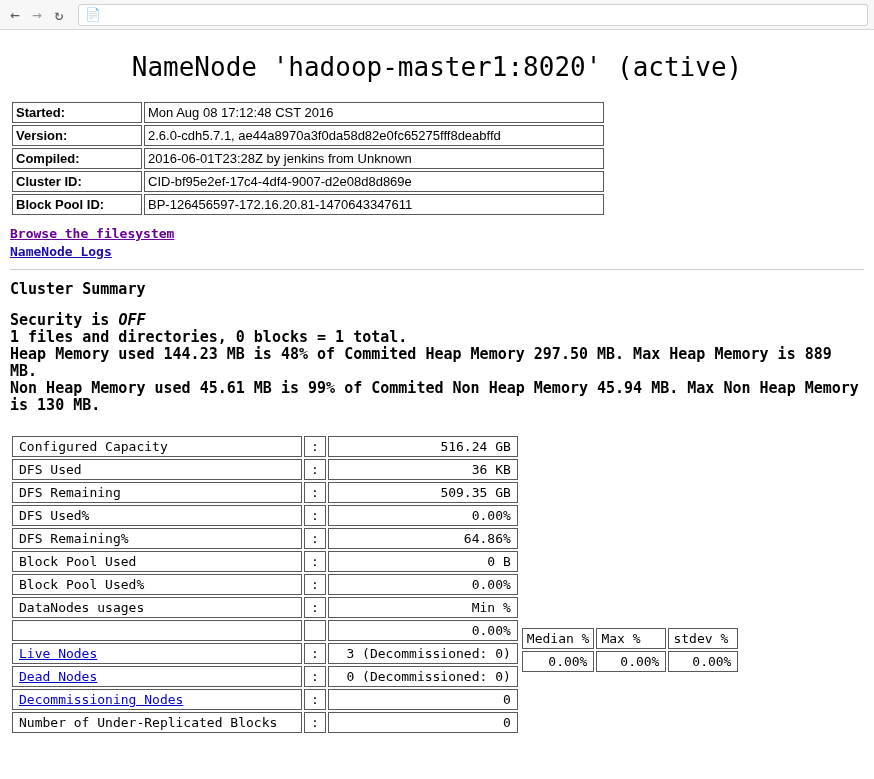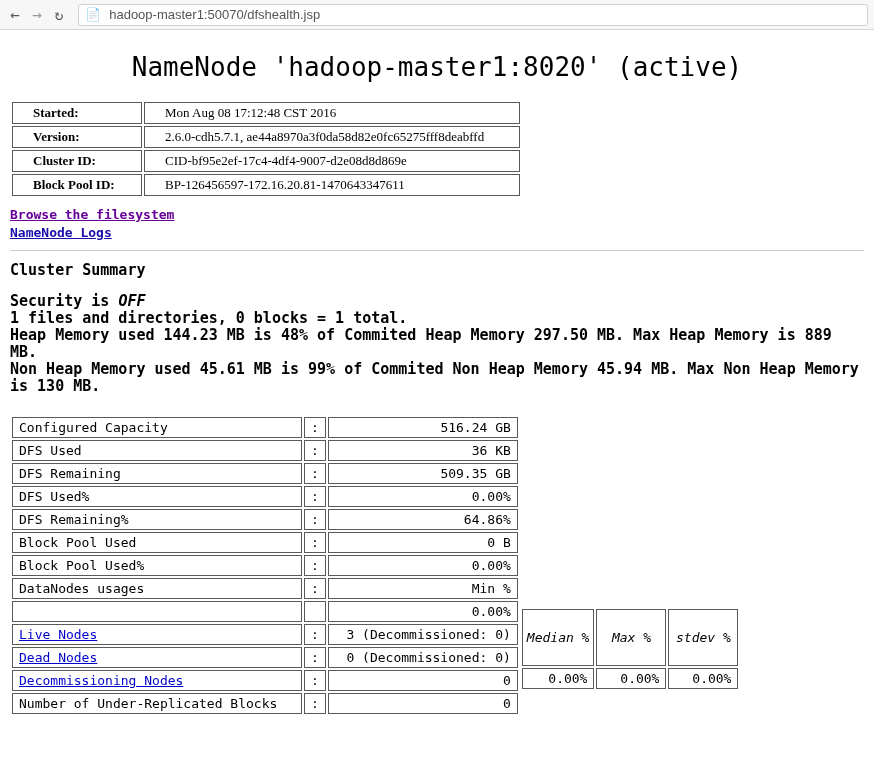--- a/index.html
+++ b/index.html
@@ -61,27 +61,27 @@
     text-align: center;
   }
   
   .meta-table {
     border-collapse: separate;
     border-spacing: 2px;
     margin-bottom: 8px;
   }
   .meta-table td {
     border: 1px solid #5a5a5a;
-    padding: 2px 20px;
-    font-family: Liberation Serif, serif;
+    padding: 2px 3px;
+    font-family: Liberation Sans, sans-serif;
     font-size: 13px;
     white-space: nowrap;
   }
   .meta-table td.k { font-weight: bold; width: 130px; }
-  .meta-table td.v { width: 376px; }
+  .meta-table td.v { width: 460px; }
   
   a.link {
     color: #1a0dab;
     text-decoration: underline;
     font-family: "SimSun", "NSimSun", monospace;
     font-size: 13px;
     font-weight: bold;
   }
   a.link.visited { color: #660099; }
   .links { margin: 4px 0 8px 0; line-height: 18px; }
@@ -113,52 +113,55 @@
   .summary-table td {
     border: 1px solid #5a5a5a;
     padding: 2px 6px;
     font-family: "SimSun", "NSimSun", monospace;
     font-size: 13px;
     white-space: nowrap;
   }
   .summary-table td.label { width: 290px; margin-top: 46px; }
   .summary-table td.colon { width: 18px; text-align: center; }
   .summary-table td.val { width: 190px; text-align: right; }
-  .usage-cols td { text-align: center; padding: 20px 4px; font-style: italic; }
+  .usage-cols td { text-align: left; padding: 2px 4px; }
   .usage-cols td.l { width: 70px; }
   .usage-vals td { text-align: right; padding: 2px 6px; }
   .usage-vals td.l { width: 70px; }
   .summary-table a { color: #0000cc; text-decoration: underline; }
 </style>
 </head>
 <body>
 
 <div class="chrome-bar">
   <span class="nav-icon enabled">←</span>
   <span class="nav-icon">→</span>
   <span class="nav-icon reload">↻</span>
   <div class="url-bar">
     <span class="page-icon">📄</span>
-    <input type="text" value="hadoop-master1:50070/dfshealth.jsp" style="">
   </div>
 </div>
 
 <div class="page">
 
   <h1>NameNode 'hadoop-master1:8020' (active)</h1>
 
   <table class="meta-table">
     <tbody>
         <tr>
       <td class="k">Started:</td>
       <td class="v">Mon Aug 08 17:12:48 CST 2016</td>
     </tr>
     <tr>
       <td class="k">Version:</td>
       <td class="v">2.6.0-cdh5.7.1, ae44a8970a3f0da58d82e0fc65275fff8deabffd</td>
+    </tr>
+    <tr>
+      <td class="k">Compiled:</td>
+      <td class="v">2016-06-01T23:28Z by jenkins from Unknown</td>
     </tr>
     <tr>
       <td class="k">Cluster ID:</td>
       <td class="v">CID-bf95e2ef-17c4-4df4-9007-d2e08d8d869e</td>
     </tr>
     <tr>
       <td class="k">Block Pool ID:</td>
       <td class="v">BP-126456597-172.16.20.81-1470643347611</td>
     </tr>
   </tbody>

